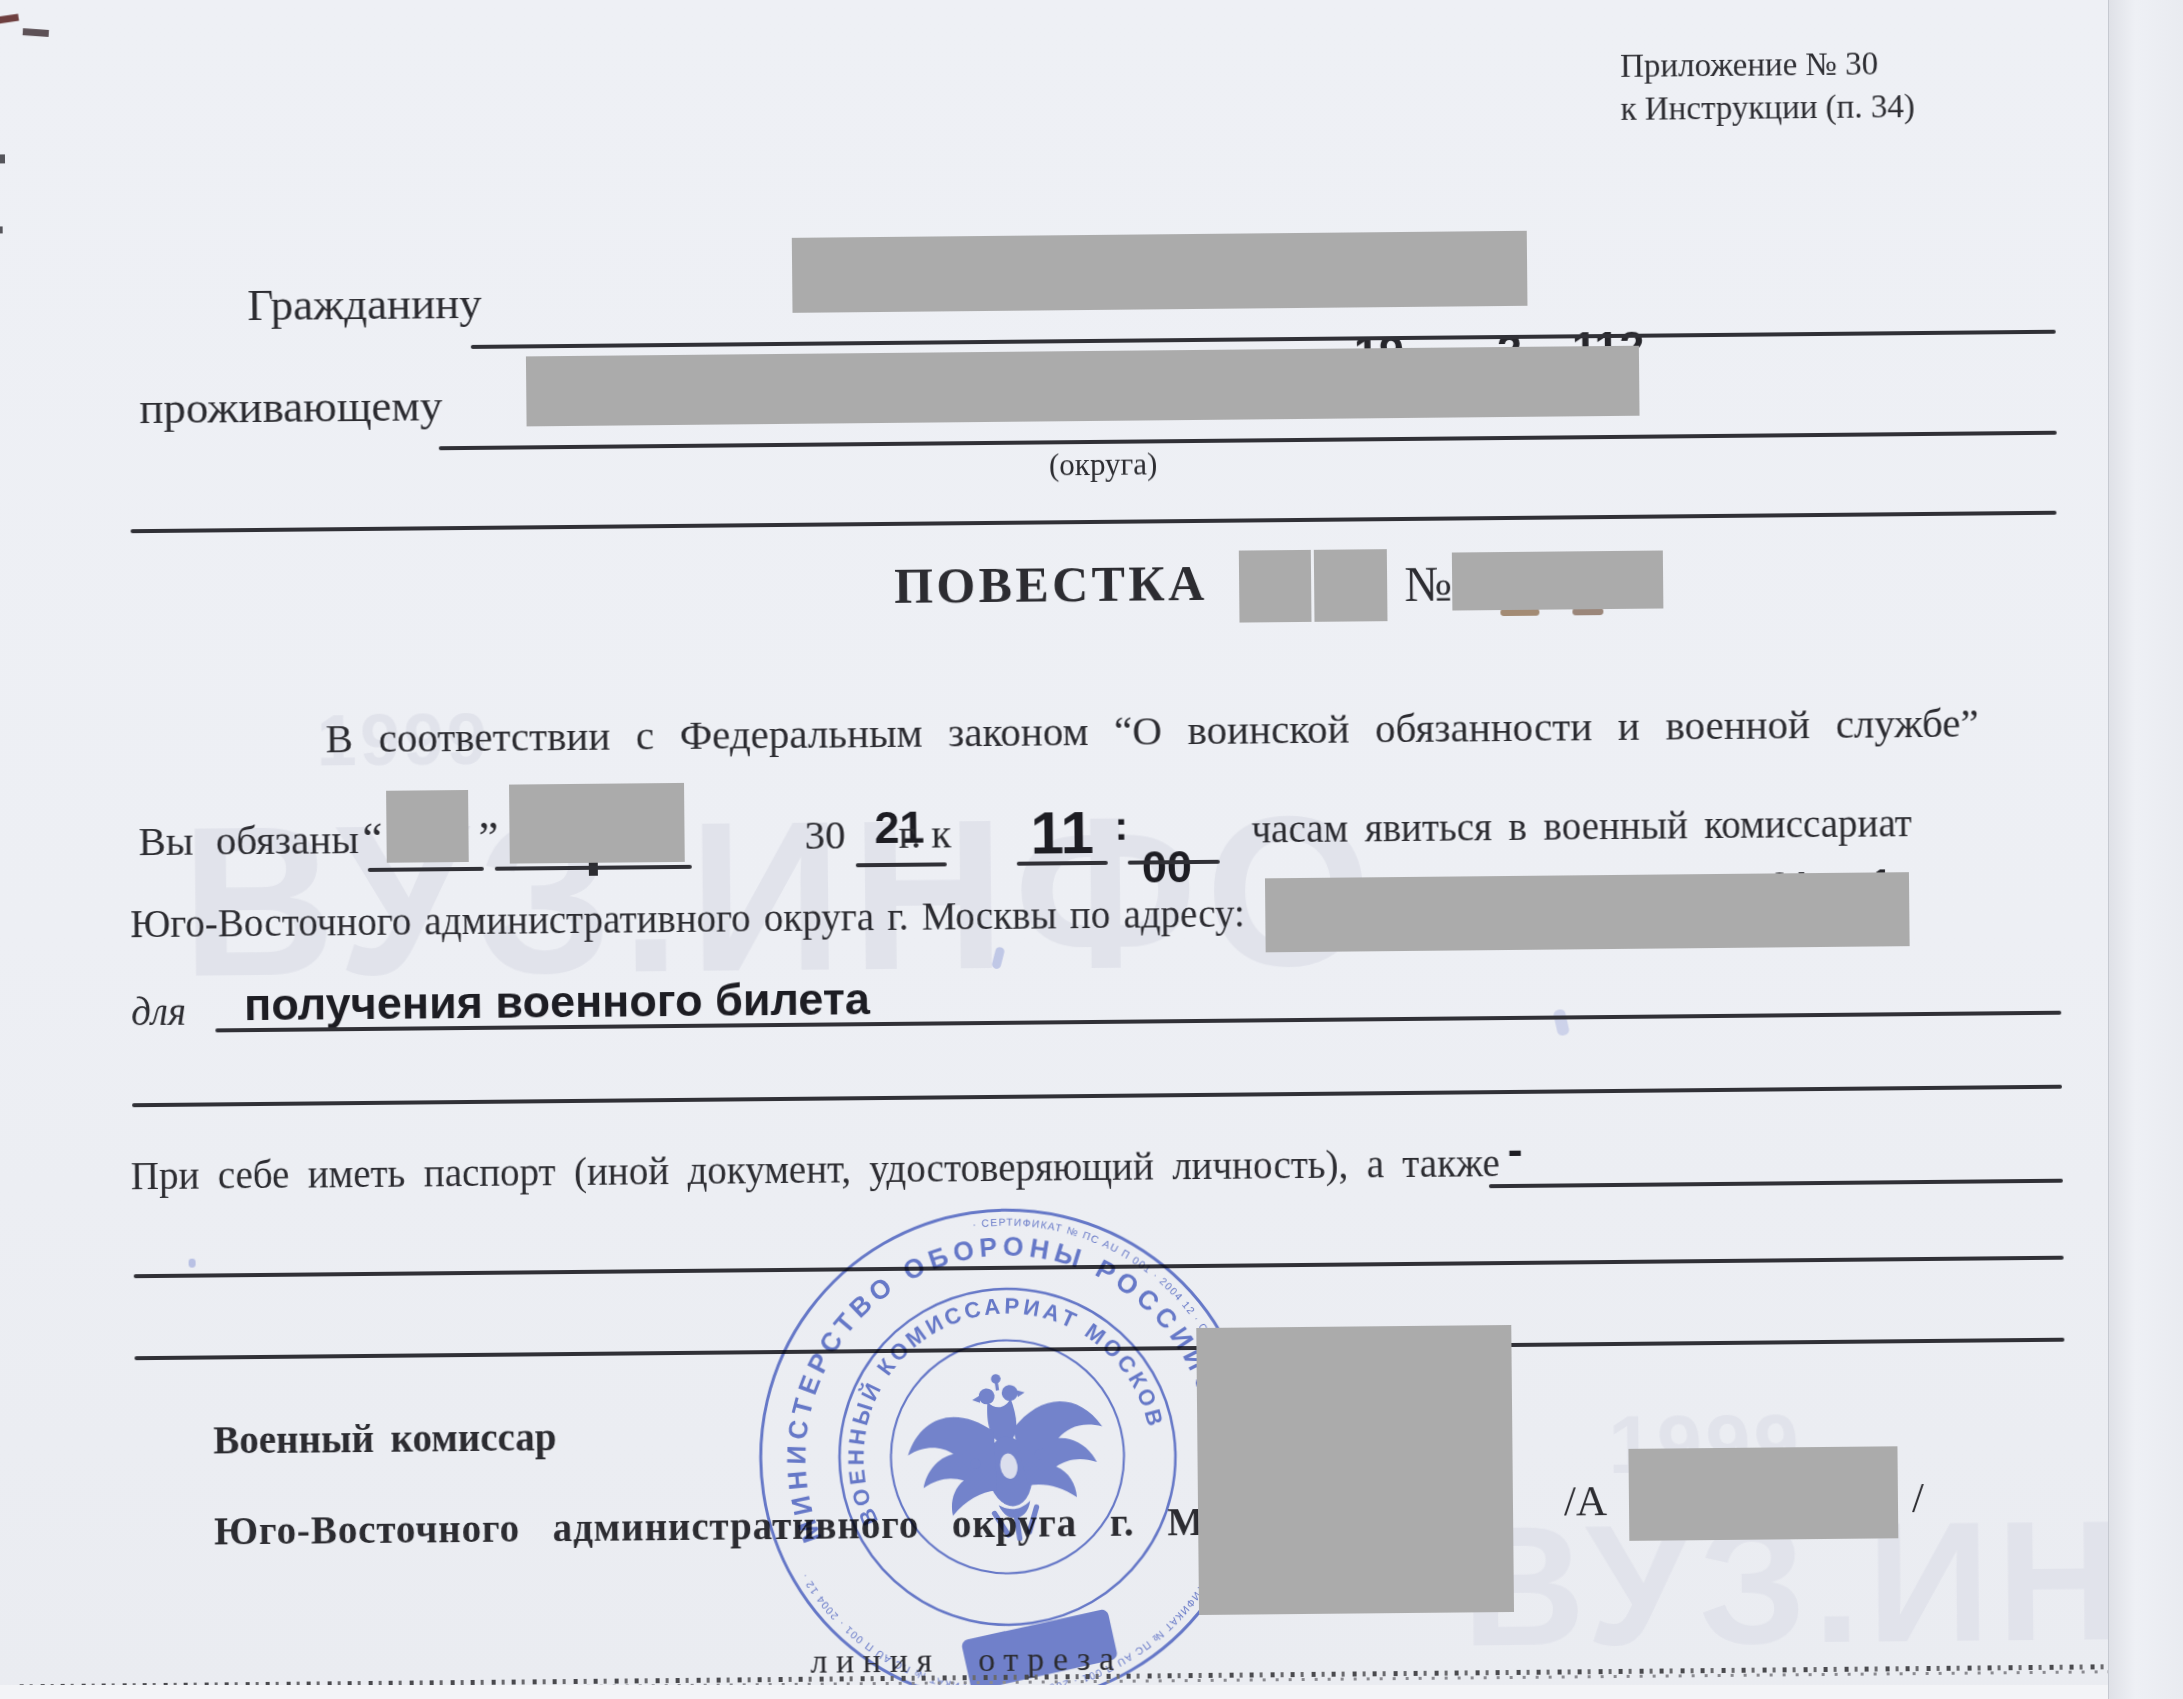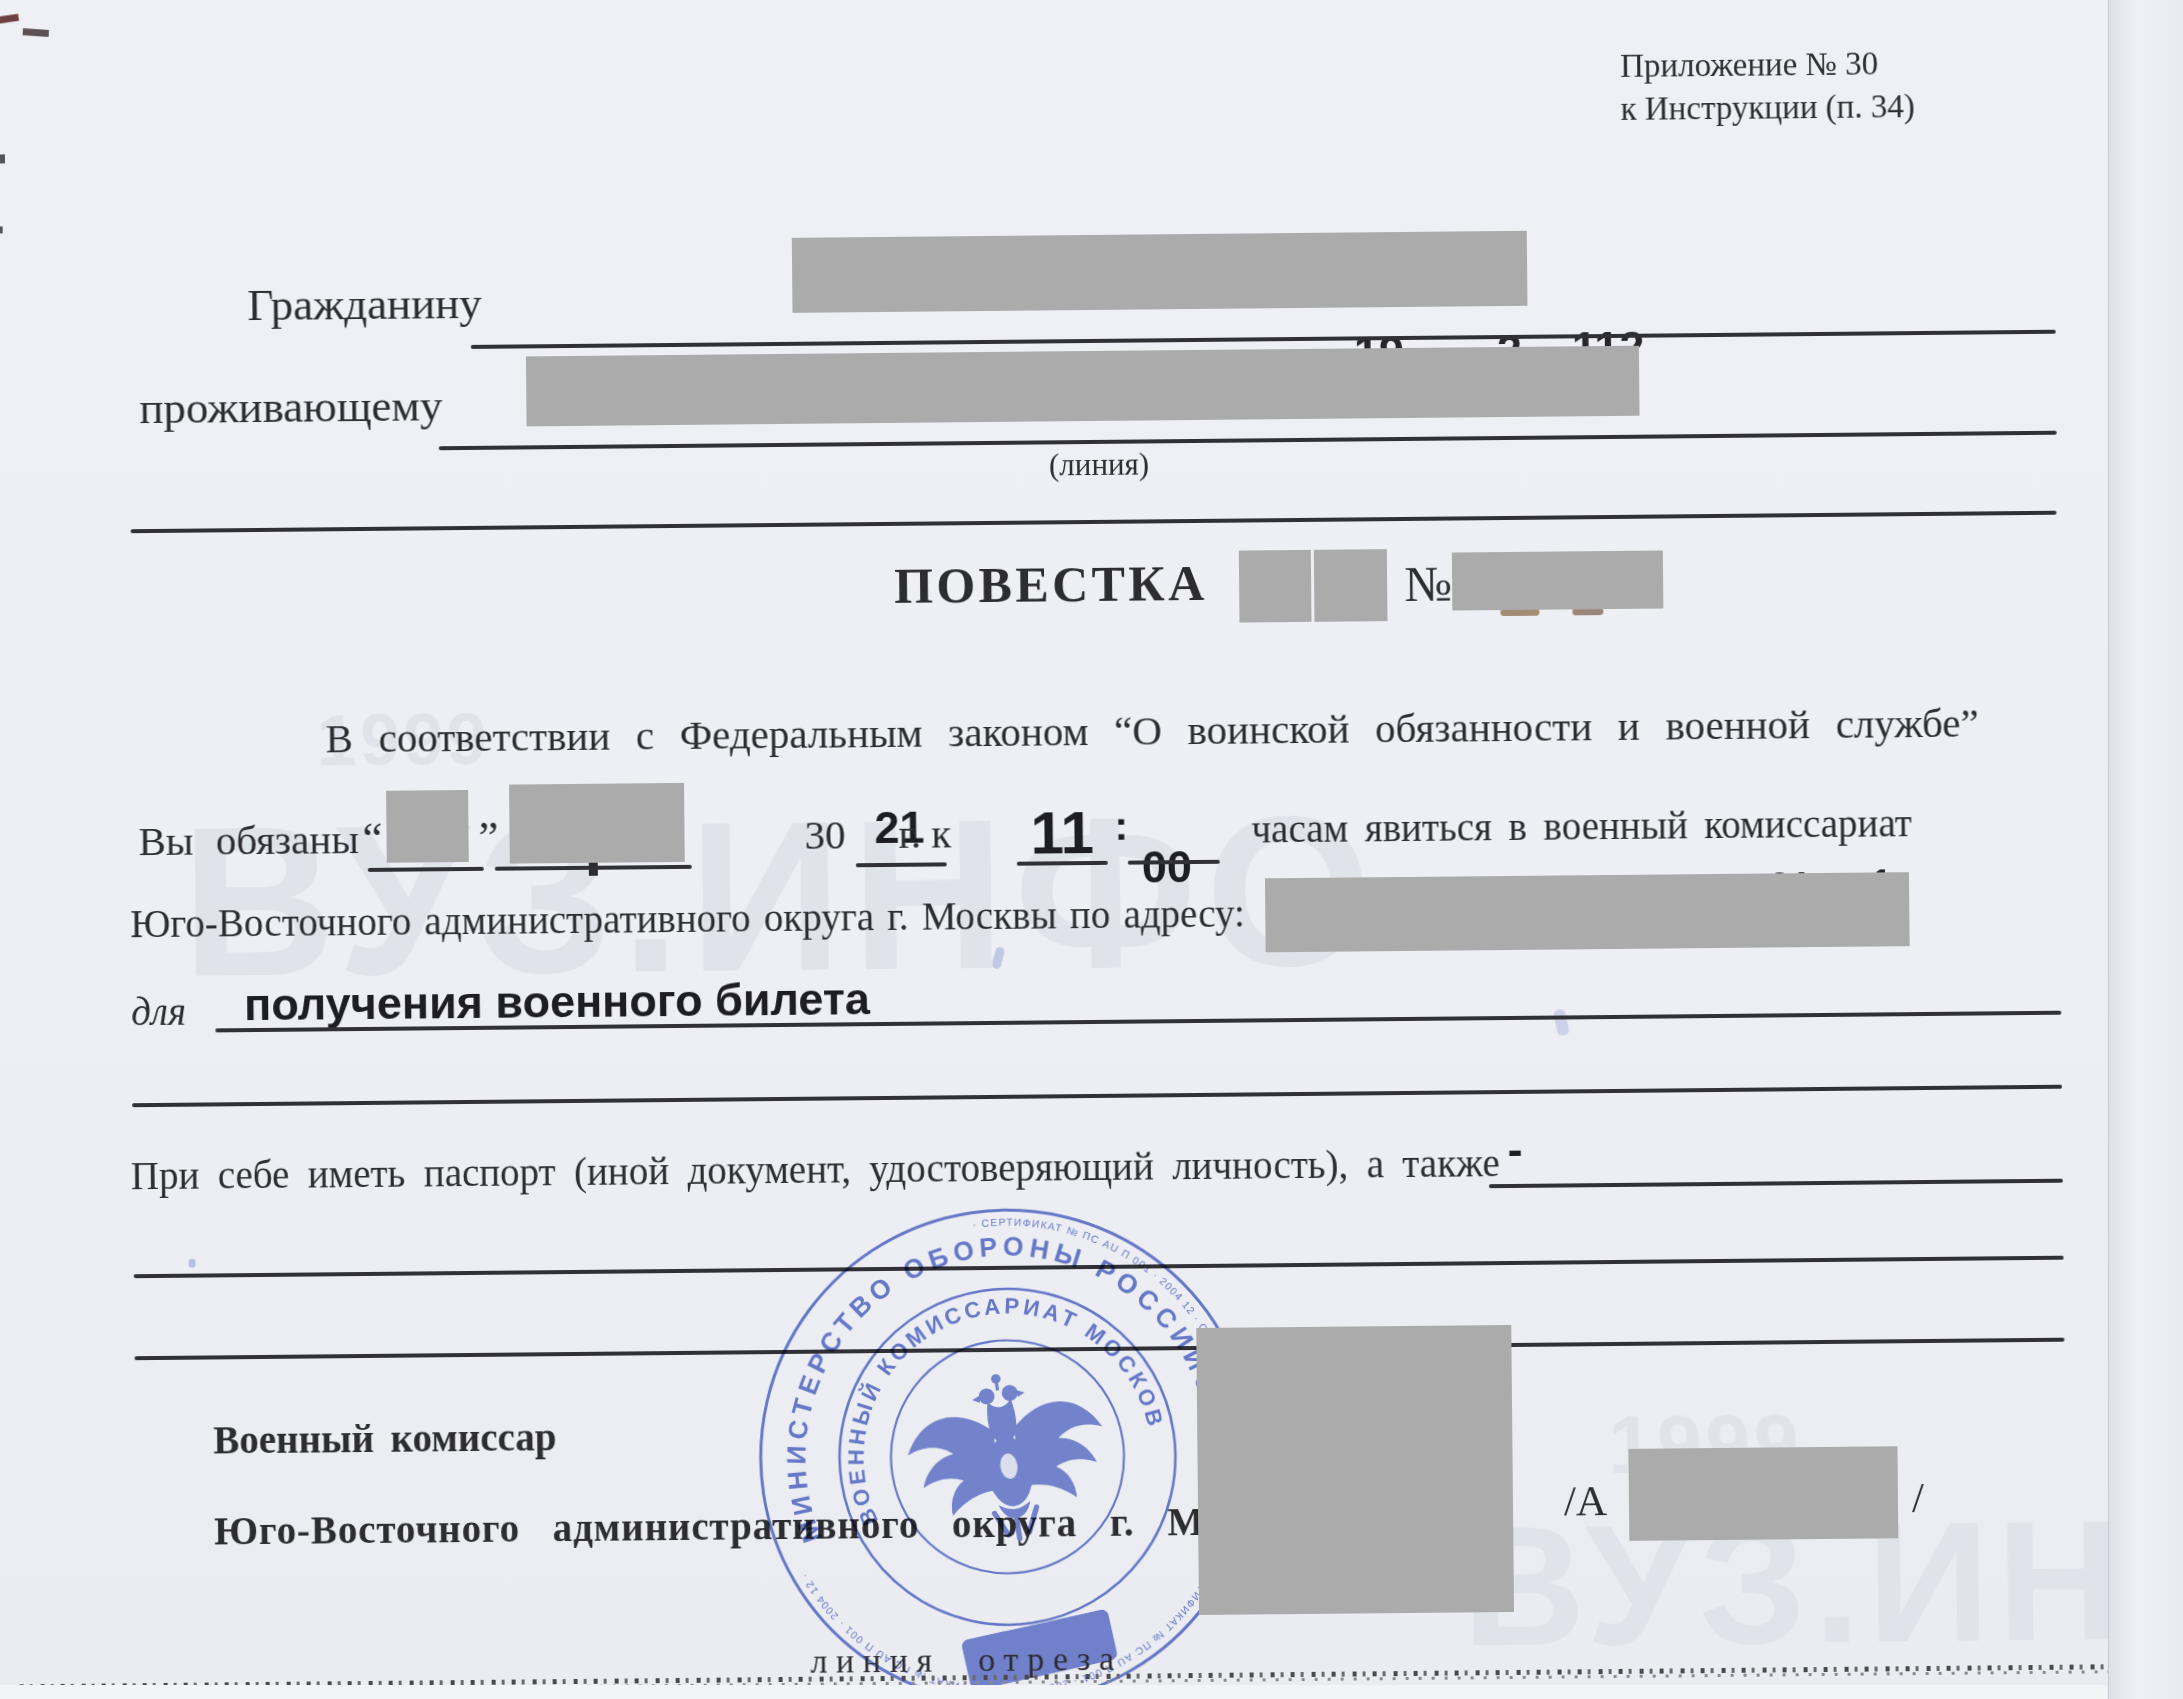--- a/index.html
+++ b/index.html
@@ -70,21 +70,21 @@
     <div class="frag" style="left:1359px;top:329px;width:62px;height:24px;">
       <span style="top:0;">19</span>
     </div>
     <div class="frag" style="left:1502px;top:329px;width:36px;height:24px;">
       <span style="top:0;">2</span>
     </div>
     <div class="frag" style="left:1577px;top:327px;width:74px;height:26px;">
       <span style="top:0;">112</span>
     </div>
     <div class="redact" style="left:531px;top:351px;width:1113px;height:70px;"></div>
-    <div class="abs txt ser" style="left:1053px;top:447px;font-size:31px;">(линия)</div>
+    <div class="abs txt ser" style="left:1053px;top:447px;font-size:31px;">(округа)</div>
 
     <div class="hr" style="left:134px;top:520px;width:1926px;"></div>
 
     <div class="abs txt ser" style="left:897px;top:555px;font-size:50px;font-weight:bold;letter-spacing:3.4px;">ПОВЕСТКА</div>
     <div class="redact" style="left:1242px;top:552px;width:72px;height:72px;"></div>
     <div class="redact" style="left:1317px;top:552px;width:73px;height:72px;"></div>
     <div class="abs txt ser" style="left:1407px;top:558px;font-size:50px;">№</div>
     <div class="speck" style="left:1503px;top:613px;width:39px;height:6.8px;background:rgba(138,106,74,.75);border-radius:3.4px;z-index:9;"></div>
     <div class="speck" style="left:1575px;top:613px;width:31px;height:6.8px;background:rgba(120,90,70,.7);border-radius:3.4px;z-index:9;"></div>
     <div class="redact" style="left:1455px;top:556px;width:211px;height:58px;"></div>

